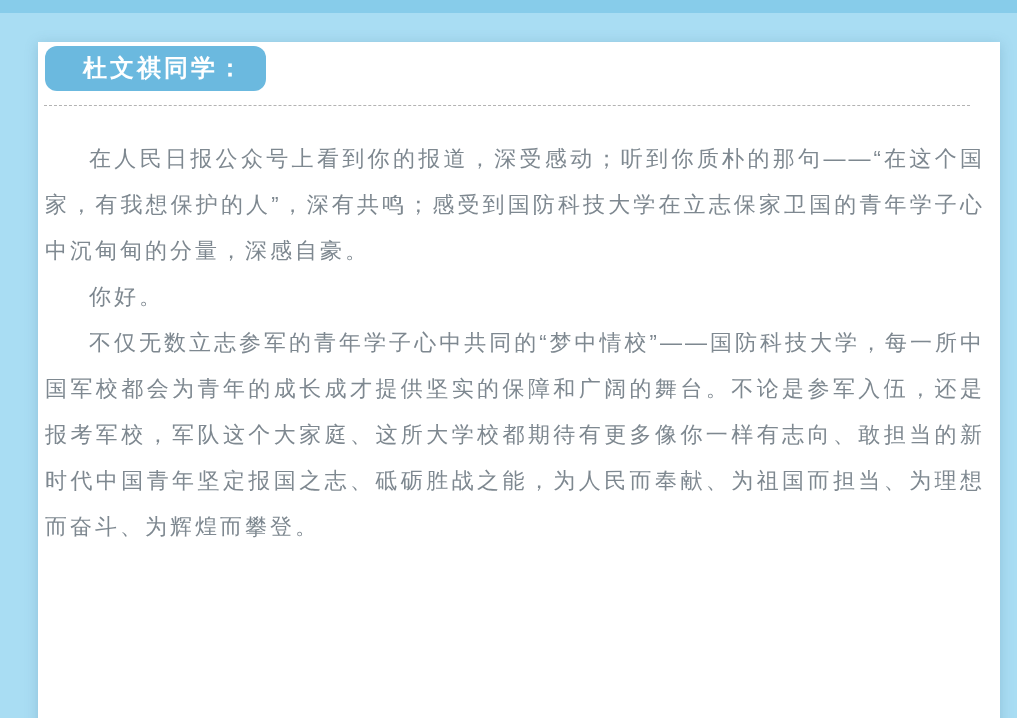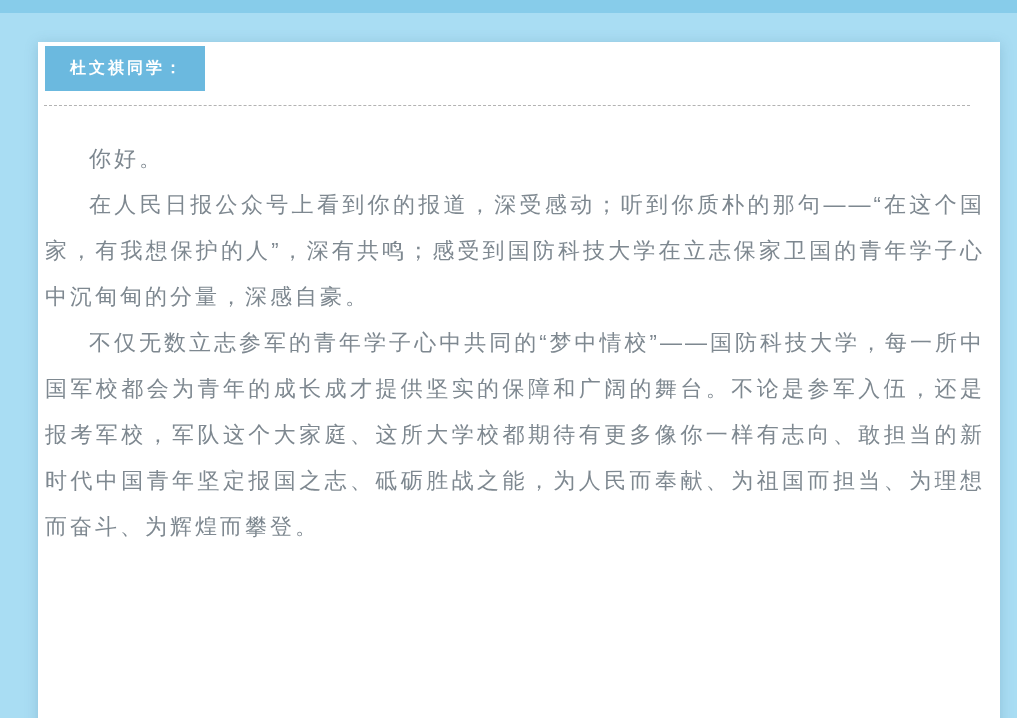--- a/index.html
+++ b/index.html
@@ -34,27 +34,28 @@
     left: 38px;
     top: 42px;
     width: 962px;
     height: 700px;
     background: var(--card-bg);
     box-shadow: 0 2px 12px rgba(80, 130, 160, 0.30);
   }
   .badge {
     display: inline-block;
     margin: 4px 0 0 7px;
-    padding: 9px 21px 10px 25px;
+    padding: 9px 21px 10px 38px;
     background: var(--badge-bg);
     color: var(--badge-text);
-    font-size: 16px;
+    font-size: 24px;
     font-weight: bold;
     letter-spacing: 3px;
     line-height: 26px;
+    border-radius: 12px;
   }
   .divider {
     margin: 14px 30px 0 6px;
     border-top: 1px dashed var(--divider);
     height: 0;
   }
   .body-text {
     margin: 30px 15px 0 7px;
     color: var(--body-text);
     font-size: 22px;
@@ -71,17 +72,17 @@
 <body>
 
 <div class="top-band"></div>
 
 <div class="card">
   <div class="badge">杜文祺同学：</div>
 
   <div class="divider"></div>
 
   <div class="body-text">
+    <p>在人民日报公众号上看到你的报道，深受感动；听到你质朴的那句——“在这个国家，有我想保护的人”，深有共鸣；感受到国防科技大学在立志保家卫国的青年学子心中沉甸甸的分量，深感自豪。</p>
     <p>你好。</p>
-    <p>在人民日报公众号上看到你的报道，深受感动；听到你质朴的那句——“在这个国家，有我想保护的人”，深有共鸣；感受到国防科技大学在立志保家卫国的青年学子心中沉甸甸的分量，深感自豪。</p>
     <p>不仅无数立志参军的青年学子心中共同的“梦中情校”——国防科技大学，每一所中国军校都会为青年的成长成才提供坚实的保障和广阔的舞台。不论是参军入伍，还是报考军校，军队这个大家庭、这所大学校都期待有更多像你一样有志向、敢担当的新时代中国青年坚定报国之志、砥砺胜战之能，为人民而奉献、为祖国而担当、为理想而奋斗、为辉煌而攀登。</p>
   </div>
 </div>
 
 </body></html>

